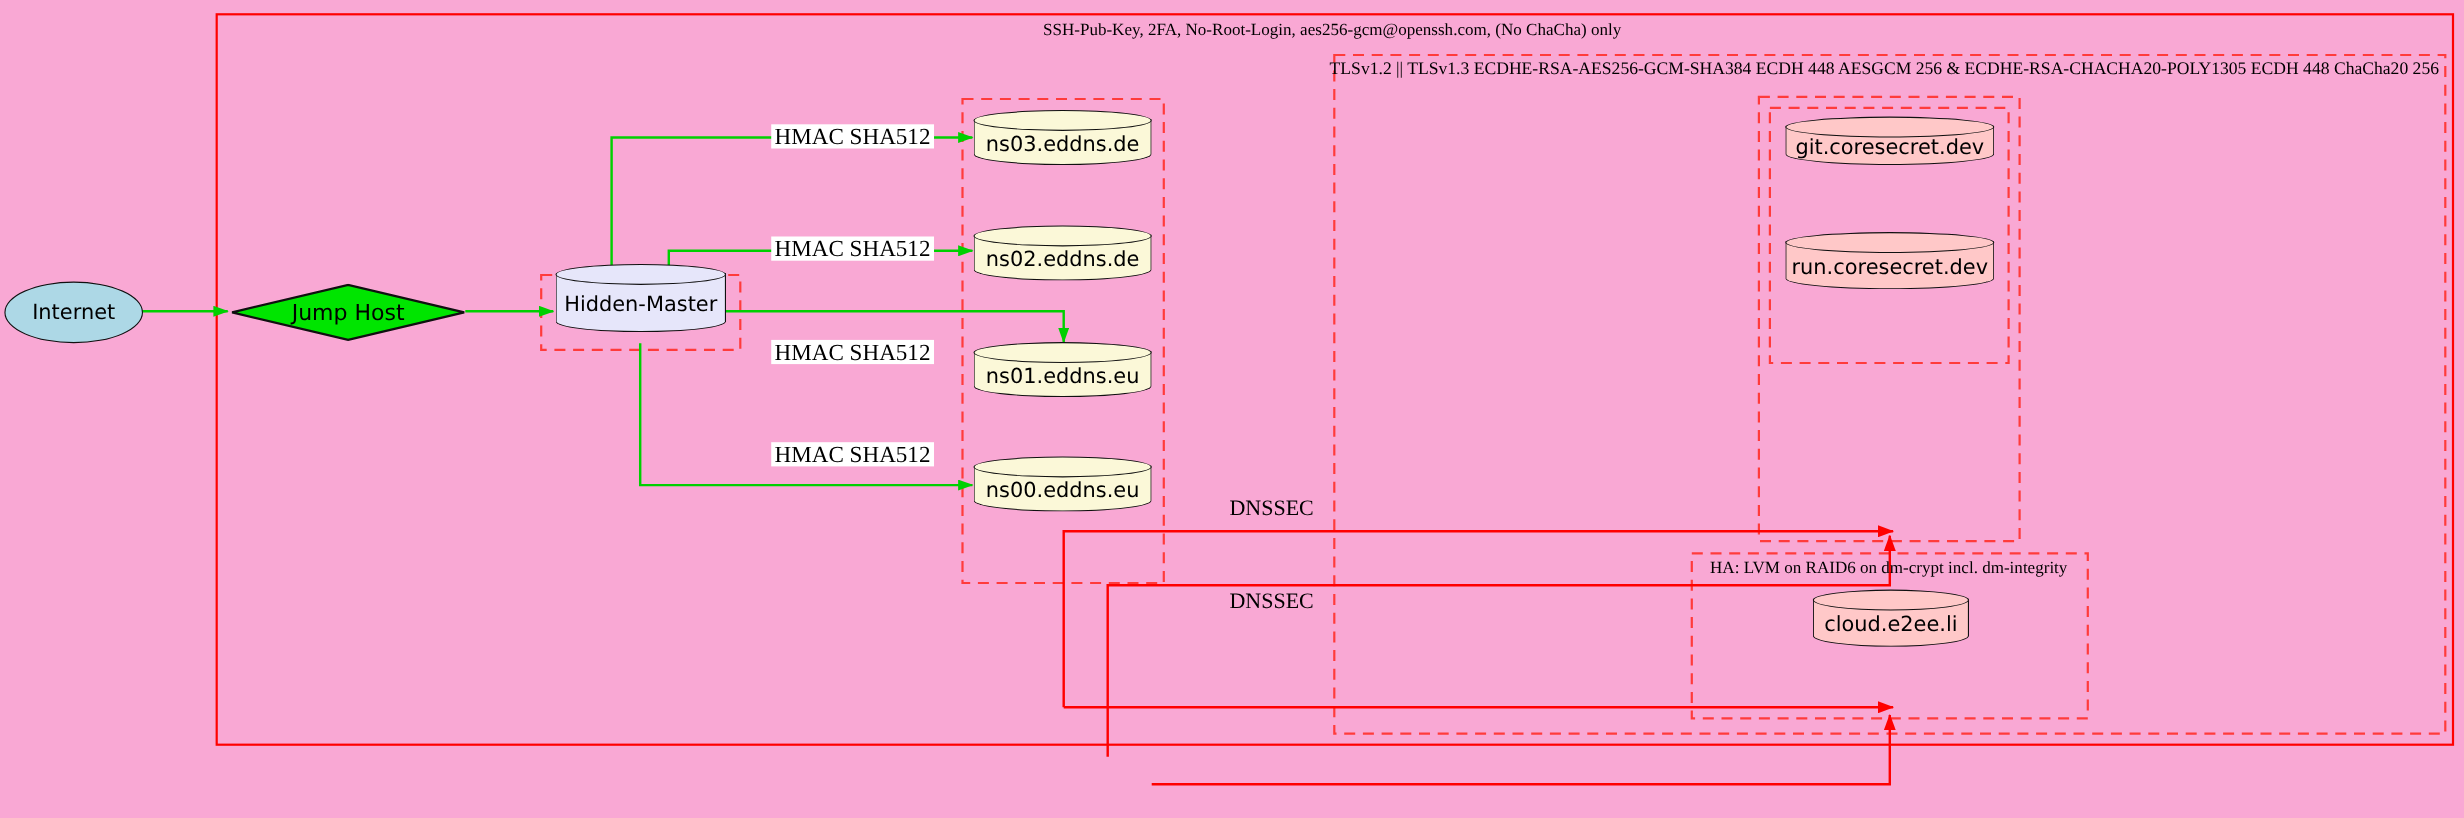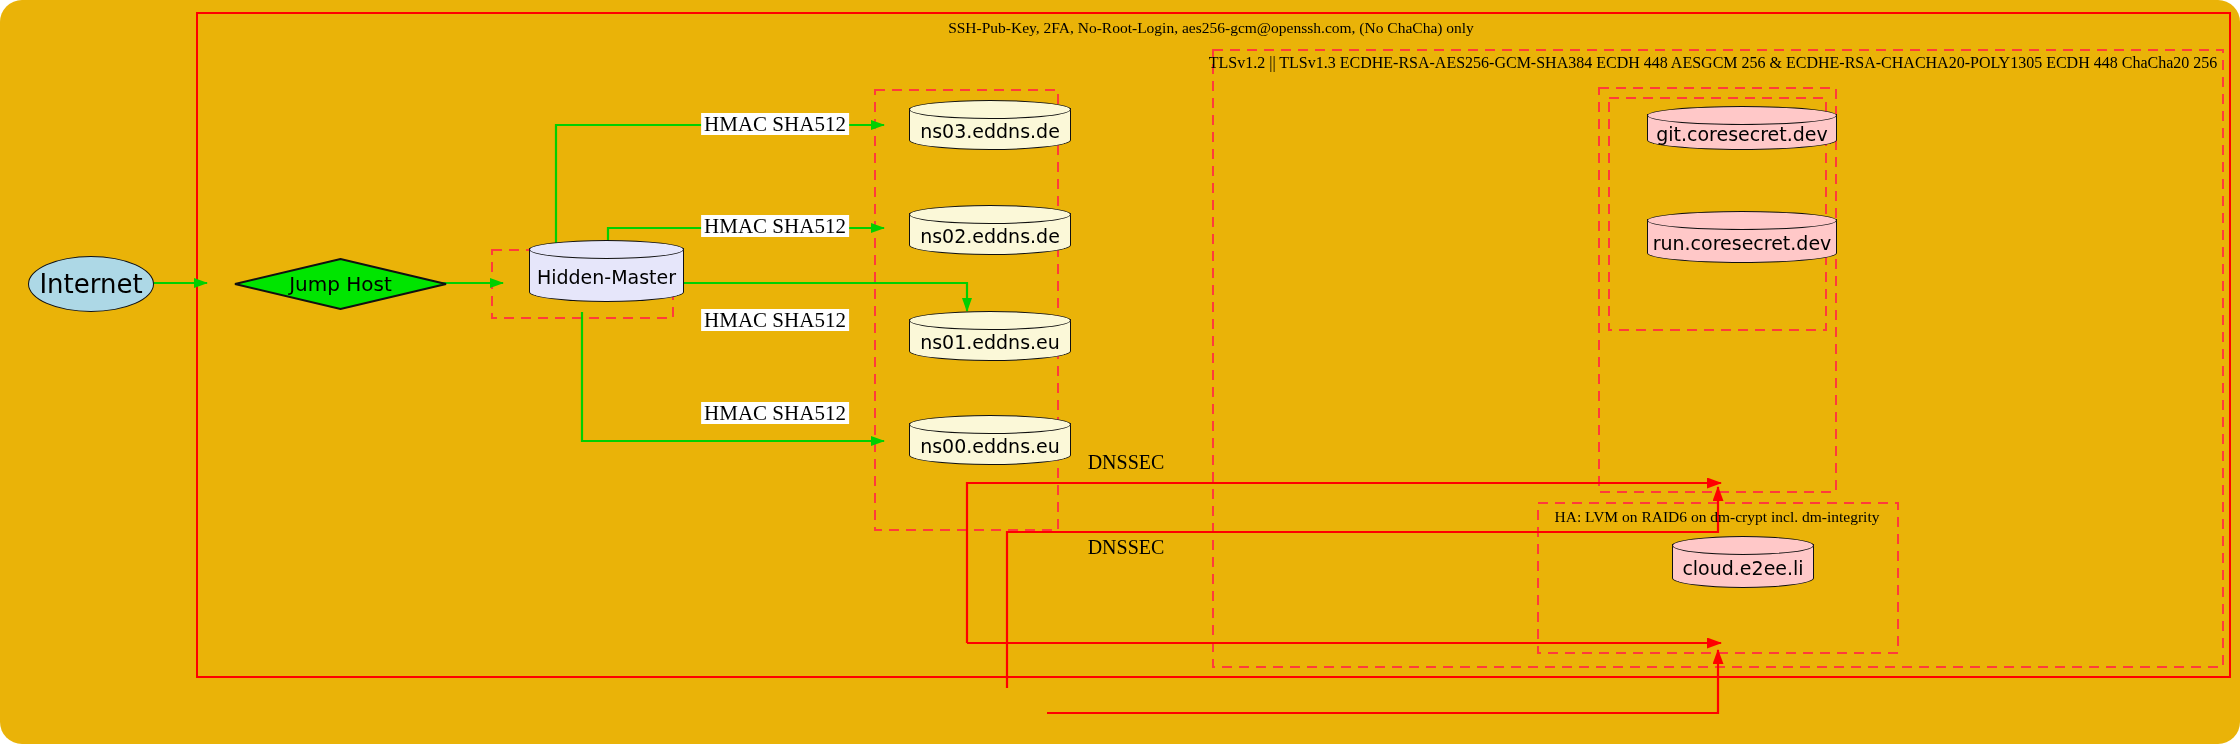--- a/index.html
+++ b/index.html
@@ -1,36 +1,36 @@
 <!DOCTYPE html>
 <html><head>
 <meta charset="utf-8">
 <style>
   html,body{margin:0;padding:0;background:#ffffff;}
-  #canvas{position:relative;width:2240px;height:744px;background:#eab308;overflow:hidden;
-          font-family:"DejaVu Sans",sans-serif;border-radius:22px;}
+  #canvas{position:relative;width:2240px;height:744px;background:#f9a8d4;overflow:hidden;
+          font-family:"DejaVu Sans",sans-serif;}
   svg.wires{position:absolute;left:0;top:0;}
-  .node{position:absolute;z-index:5;margin-left:24px;}
+  .node{position:absolute;z-index:5;}
   .ell{border:1.9px solid #101010;border-radius:50%;background:#ADD8E6;
-       display:flex;align-items:center;justify-content:center;font-size:26px;color:#000;}
+       display:flex;align-items:center;justify-content:center;font-size:19px;color:#000;}
   .cyl .cyl-body{position:absolute;left:0;right:0;top:8px;bottom:0;border:1.7px solid #101010;
        border-top:none;border-radius:0 0 50% 50%/0 0 10px 10px;z-index:1;}
   .cyl .cyl-top{position:absolute;left:0;right:0;top:0;height:17px;border:1.7px solid #101010;
        border-radius:50%;z-index:2;}
   .cyl .nlabel{position:absolute;left:0;right:0;top:12px;bottom:0;display:flex;align-items:center;
        justify-content:center;font-size:19px;color:#000;z-index:3;}
   .fill-yellow .cyl-body,.fill-yellow .cyl-top{background:#FBF8D8;}
   .fill-pink .cyl-body,.fill-pink .cyl-top{background:#FFC8C8;}
   .fill-lavender .cyl-body,.fill-lavender .cyl-top{background:#E6E6FA;}
   .diamond{display:flex;align-items:center;justify-content:center;}
   .diamond .nlabel{position:absolute;font-size:20px;color:#000;z-index:3;}
   .elabel{position:absolute;transform:translateX(-50%);white-space:nowrap;z-index:4;
        font-family:"Liberation Serif",serif;color:#000;}
   .hmac{font-size:21px;background:#fff;padding:0 3px;line-height:22px;}
-  .dnssec{font-size:20px;line-height:20px;}
+  .dnssec{font-size:20px;line-height:20px;margin-left:30px;}
   .cluster-label{font-size:16px;line-height:17px;}
   .ssh-label{font-size:15.5px;}
   .tls-label{font-size:16px;}
   .ha-label{font-size:15.5px;}
 </style>
 </head>
 <body>
 
 <div id="canvas">
 

